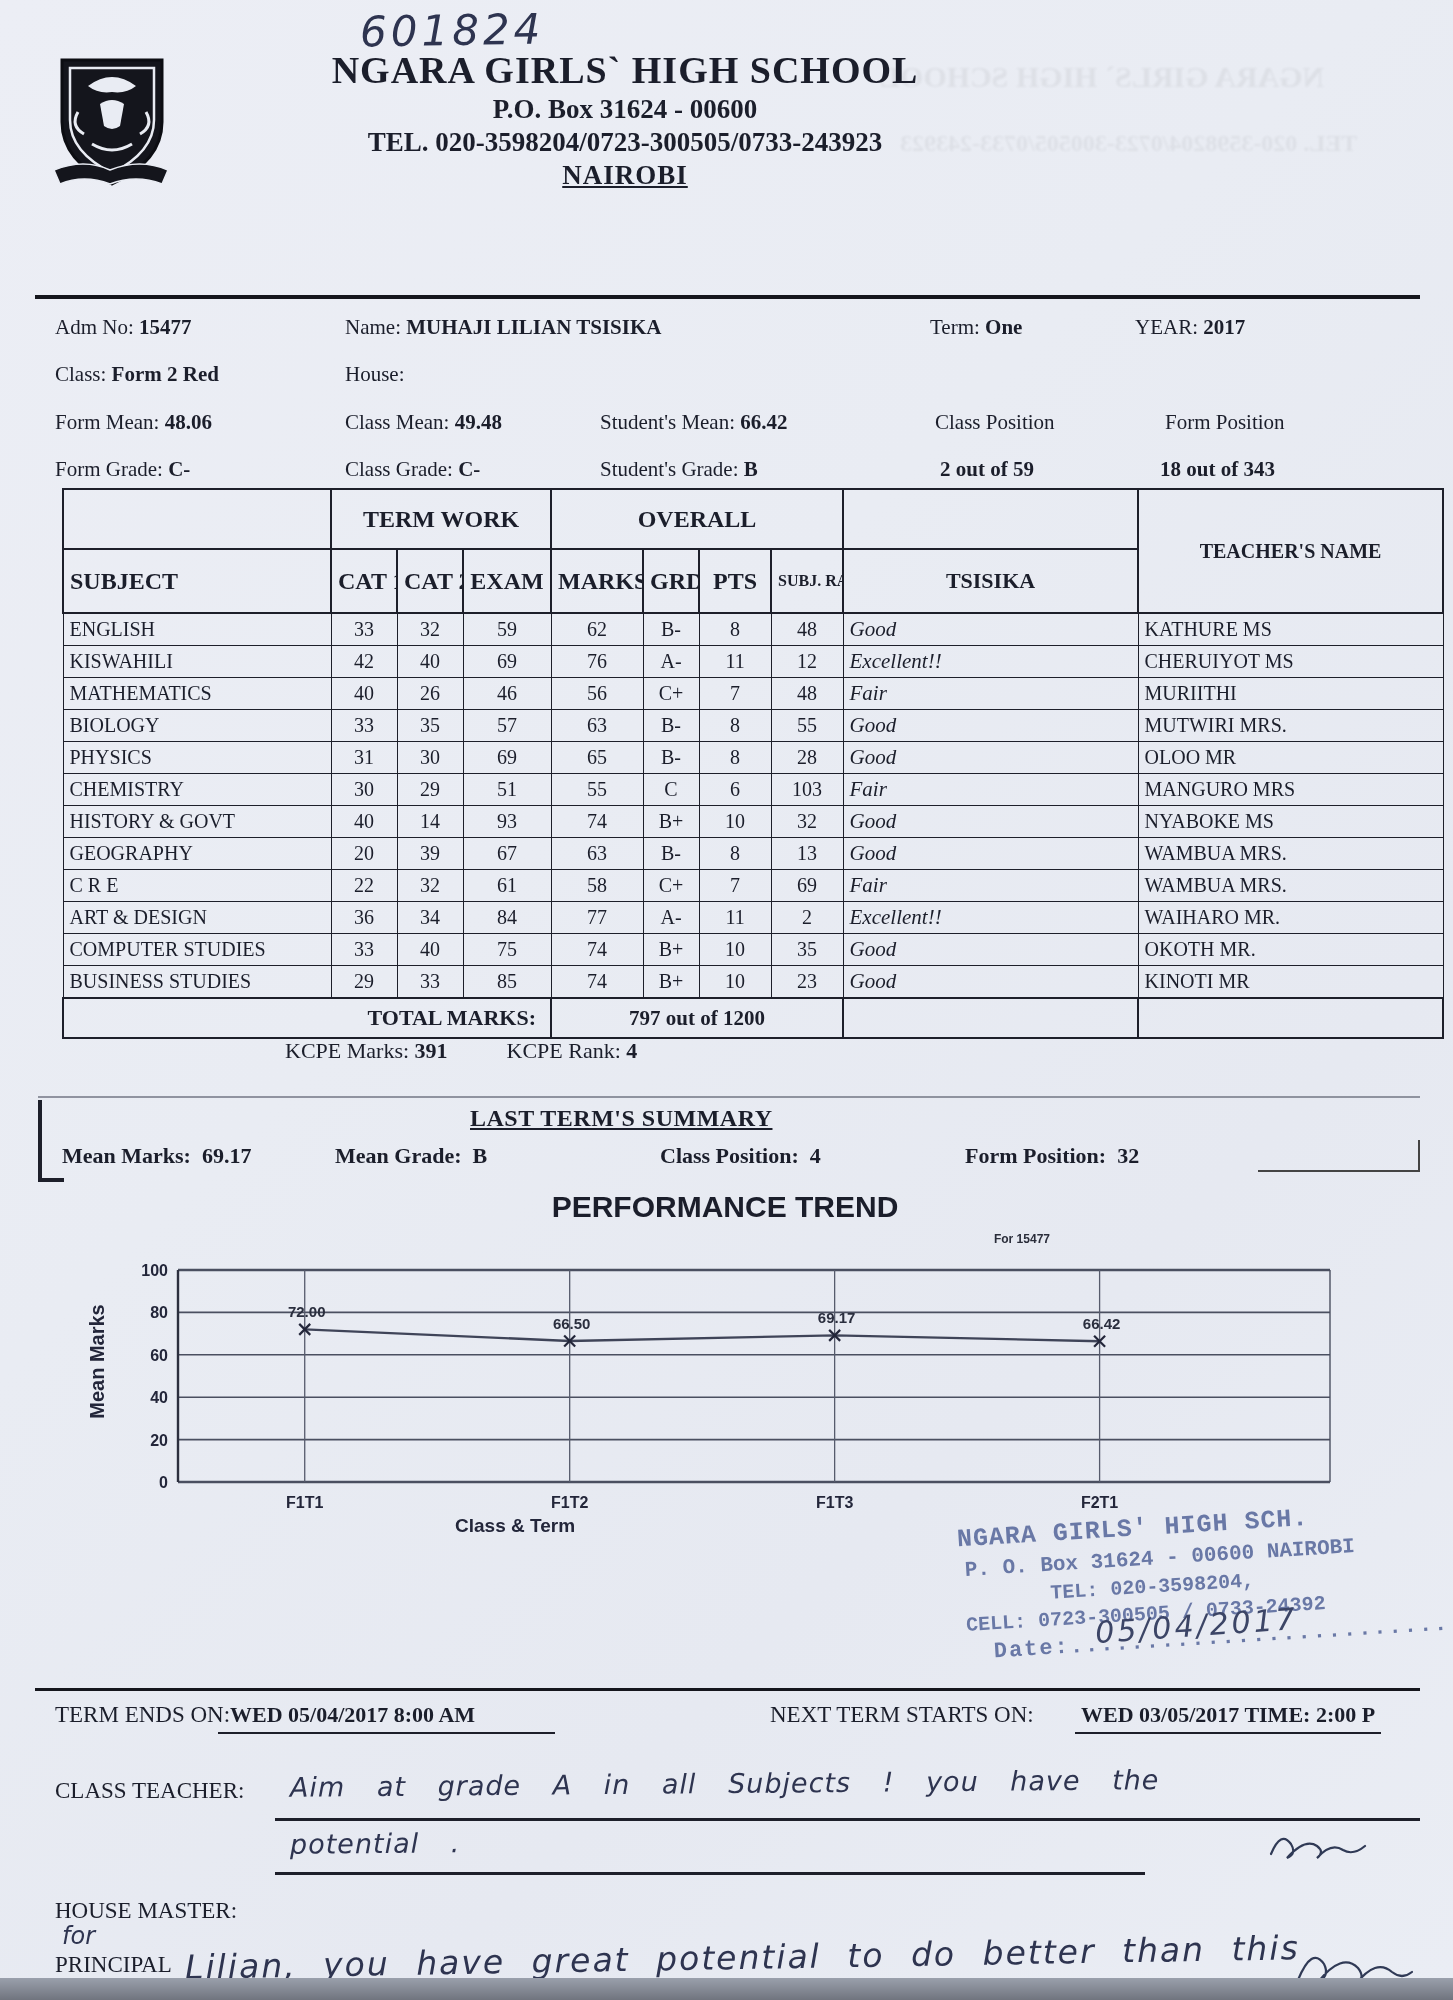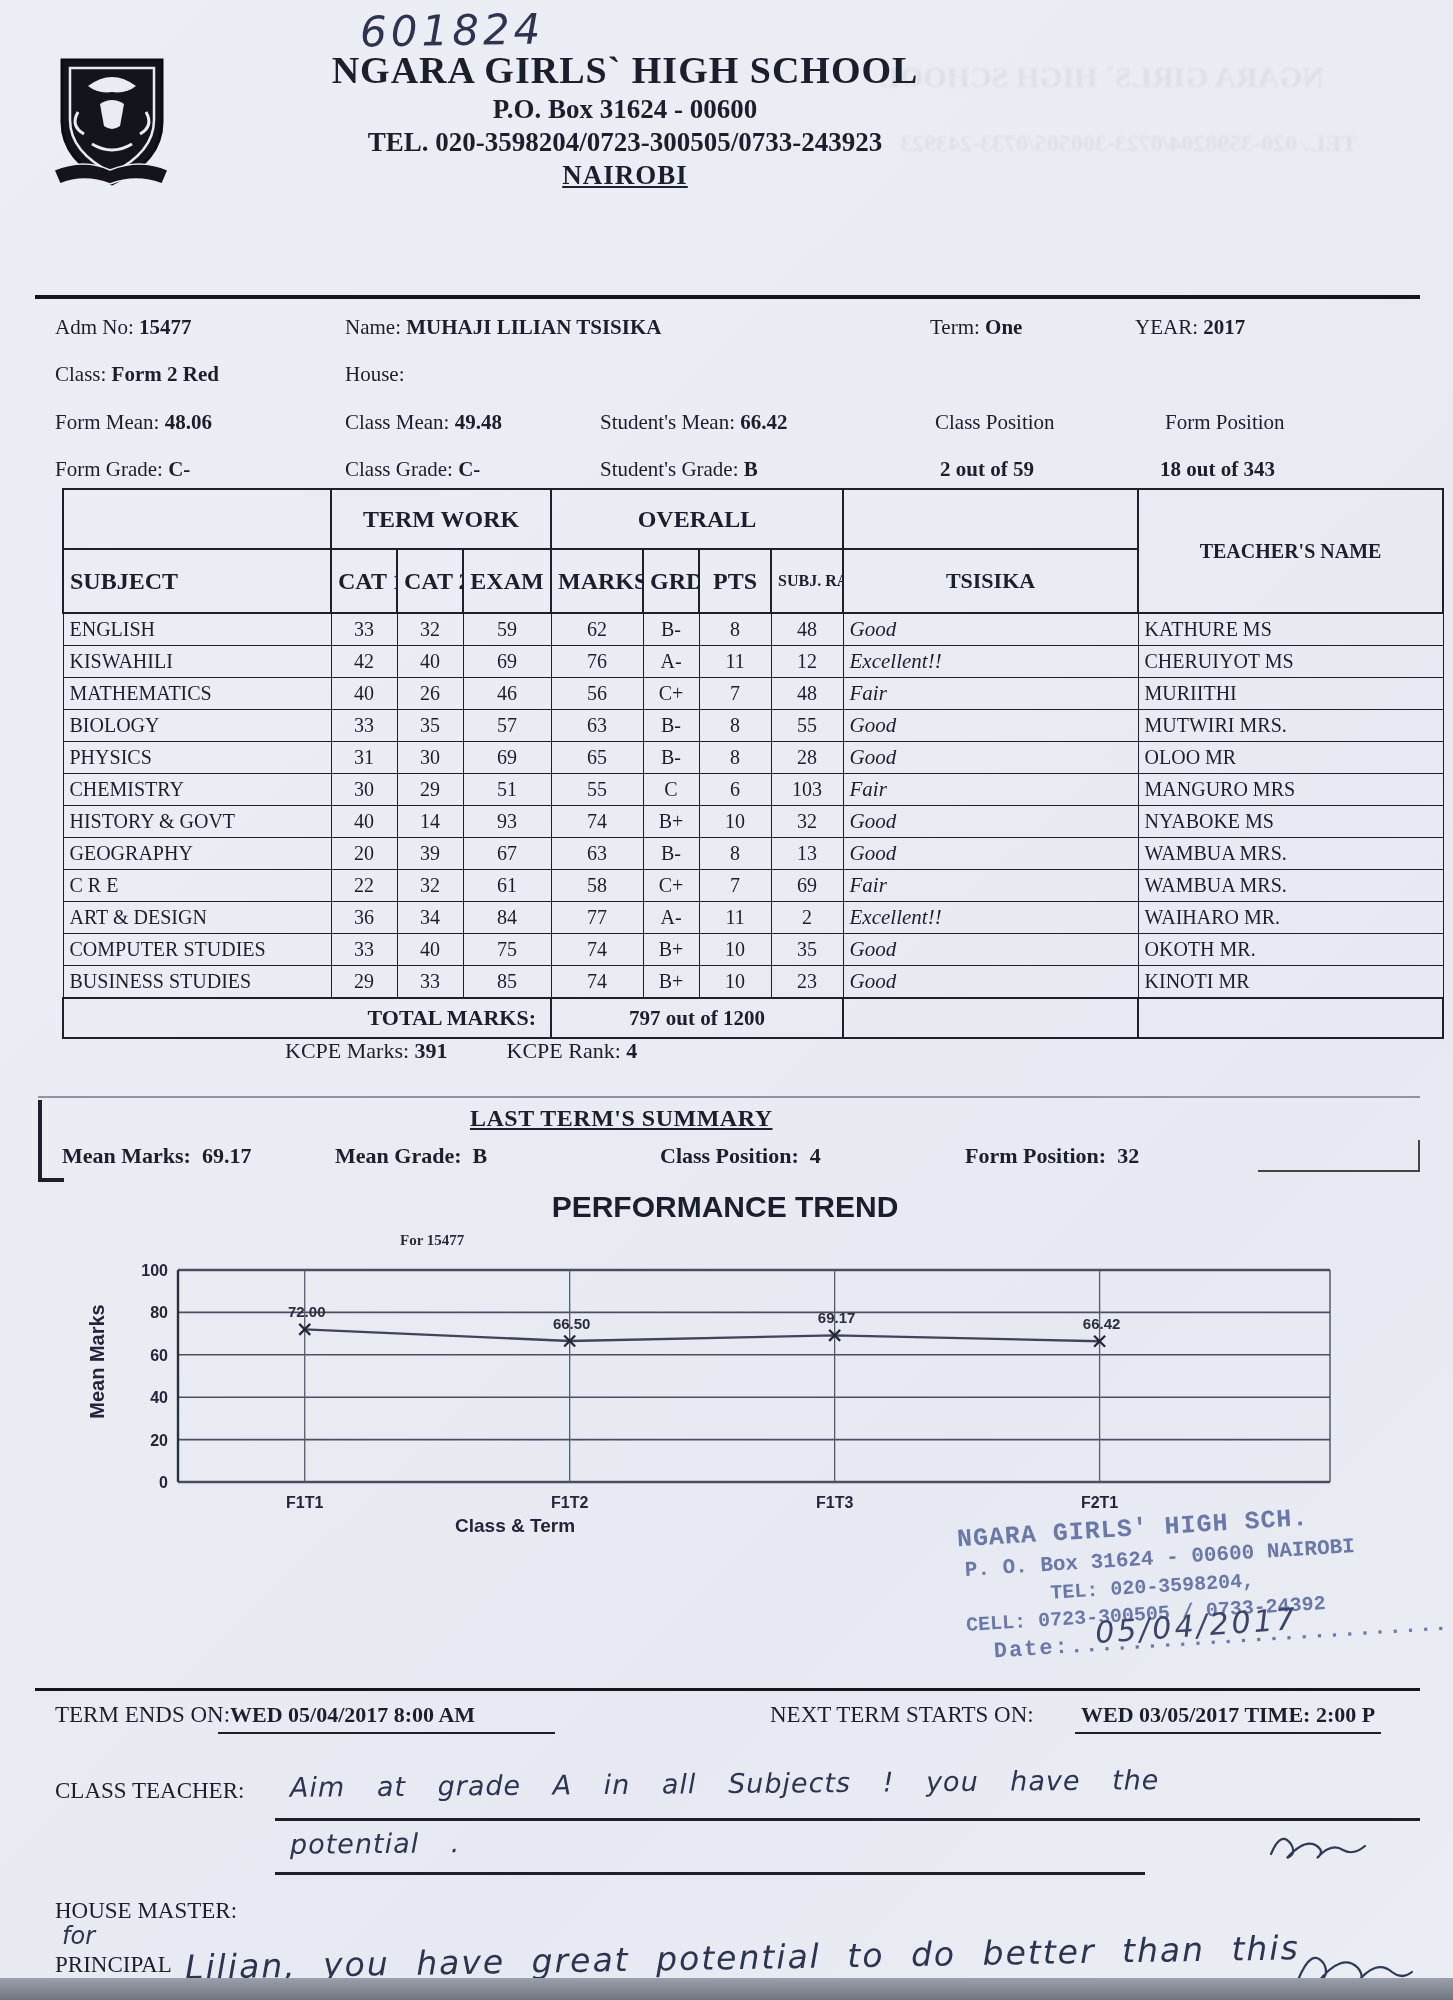--- a/index.html
+++ b/index.html
@@ -52,21 +52,21 @@
   .kcpe{font-size:22px;}
   .kcpe b{font-weight:bold;}
   
   .sum-title{font-size:24px;font-weight:bold;text-decoration:underline;letter-spacing:.5px;}
   .sum-line{font-size:22px;white-space:nowrap;}
   .bracket-l{border-left:4px solid #1d1f2a;border-bottom:4px solid #1d1f2a;width:22px;height:78px;}
   .bracket-r{border-right:2px solid #444;border-bottom:2px solid #444;width:160px;height:30px;}
   .faintline{background:#6a6e7c;height:2px;opacity:.7;}
   
   .chart-title{font-family:"Liberation Sans", sans-serif;font-weight:bold;font-size:30px;letter-spacing:0;text-align:center;}
-  .chart-sub{font-family:Liberation Serif, serif;font-weight:bold;font-size:15px;text-align:left;color:#2a2d3a;}
+  .chart-sub{font-family:Liberation Sans, sans-serif;font-weight:bold;font-size:12px;text-align:right;color:#2a2d3a;}
   .ylab{font-family:"Liberation Sans", sans-serif;font-weight:bold;font-size:20px;transform:rotate(-90deg);transform-origin:center;color:#23263a;}
   .xlab{font-family:"Liberation Sans", sans-serif;font-weight:bold;font-size:19px;color:#23263a;}
   
   .stamp{
     font-family:"Liberation Mono", monospace;font-weight:bold;color:#5f6fa0;
     transform:rotate(-3.5deg);width:500px;line-height:1.35;opacity:.92;
   }
   .stamp .s1{font-size:25px;letter-spacing:1px;}
   .stamp .s2{font-size:21px;padding-left:6px;}
   .stamp .s3{font-size:20px;padding-left:90px;}

